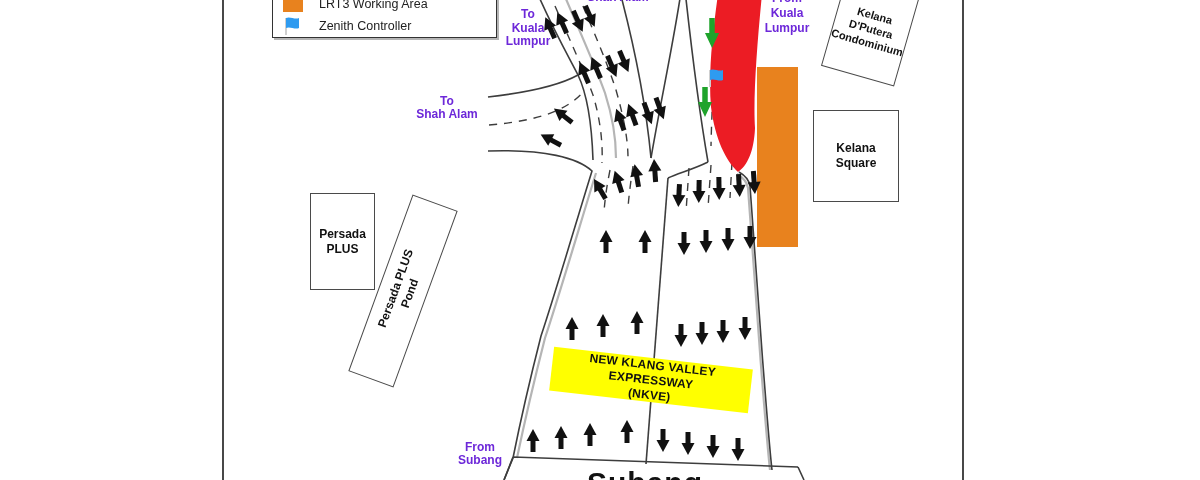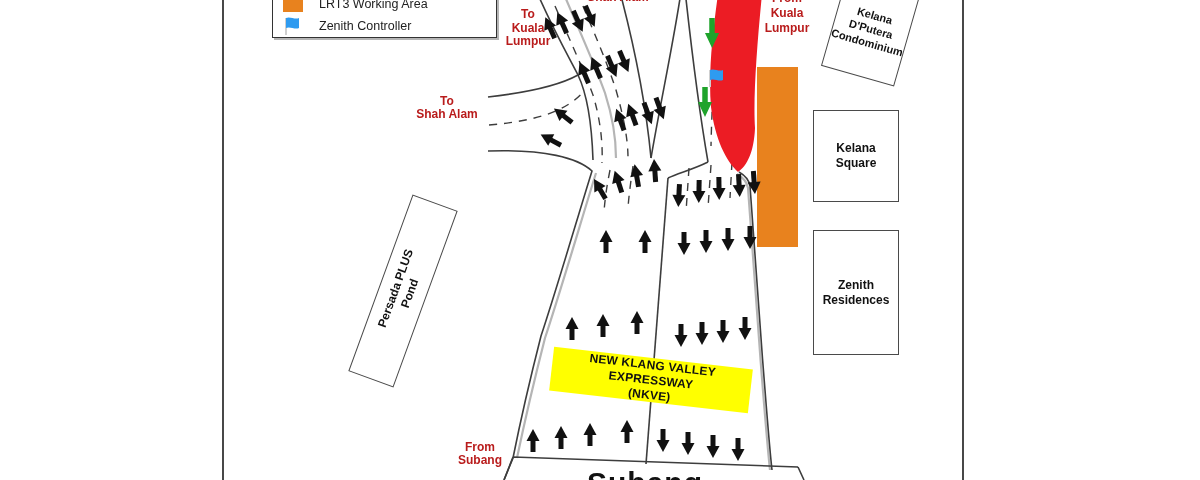--- a/index.html
+++ b/index.html
@@ -2,21 +2,21 @@
 <html><head>
 <meta charset="utf-8">
 <style>
   html,body{margin:0;padding:0;background:#ffffff;}
   #canvas{
     position:relative;width:1200px;height:480px;background:#ffffff;
     overflow:hidden;font-family:"Liberation Sans",sans-serif;
   }
   #roadmap{position:absolute;left:0;top:0;}
   .maplabel{
-    position:absolute;font-weight:bold;color:#b91c1c;font-size:12px;
+    position:absolute;font-weight:bold;color:#6d28d9;font-size:12px;
     line-height:13.5px;text-align:center;white-space:pre-line;
   }
   .building{
     position:absolute;background:#ffffff;border:1.6px solid #4a4a4a;
     display:flex;align-items:center;justify-content:center;
   }
   .building .blabel{
     font-weight:bold;color:#111;font-size:12px;line-height:15px;
     text-align:center;white-space:pre-line;
   }
@@ -188,23 +188,23 @@
 
   <div class="building" id="bld-condo">
     <div class="blabel">Kelana
 D'Putera
 Condominium</div>
   </div>
   <div class="building" id="bld-ksquare">
     <div class="blabel">Kelana
 Square</div>
   </div>
-  <div class="building" id="bld-zenith">
-    <div class="blabel">Zenith
-Residences</div>
+  <div class="building" id="bld-persada">
+    <div class="blabel">Persada
+PLUS</div>
   </div>
   <div class="building" id="bld-pond">
     <div class="blabel">Persada PLUS
 Pond</div>
   </div>
 
   <div id="legend">
     <div class="legend-row">
       <svg class="legend-swatch" width="20" height="16">
         <rect x="0" y="0" width="20" height="16" fill="#E8821E"></rect>

